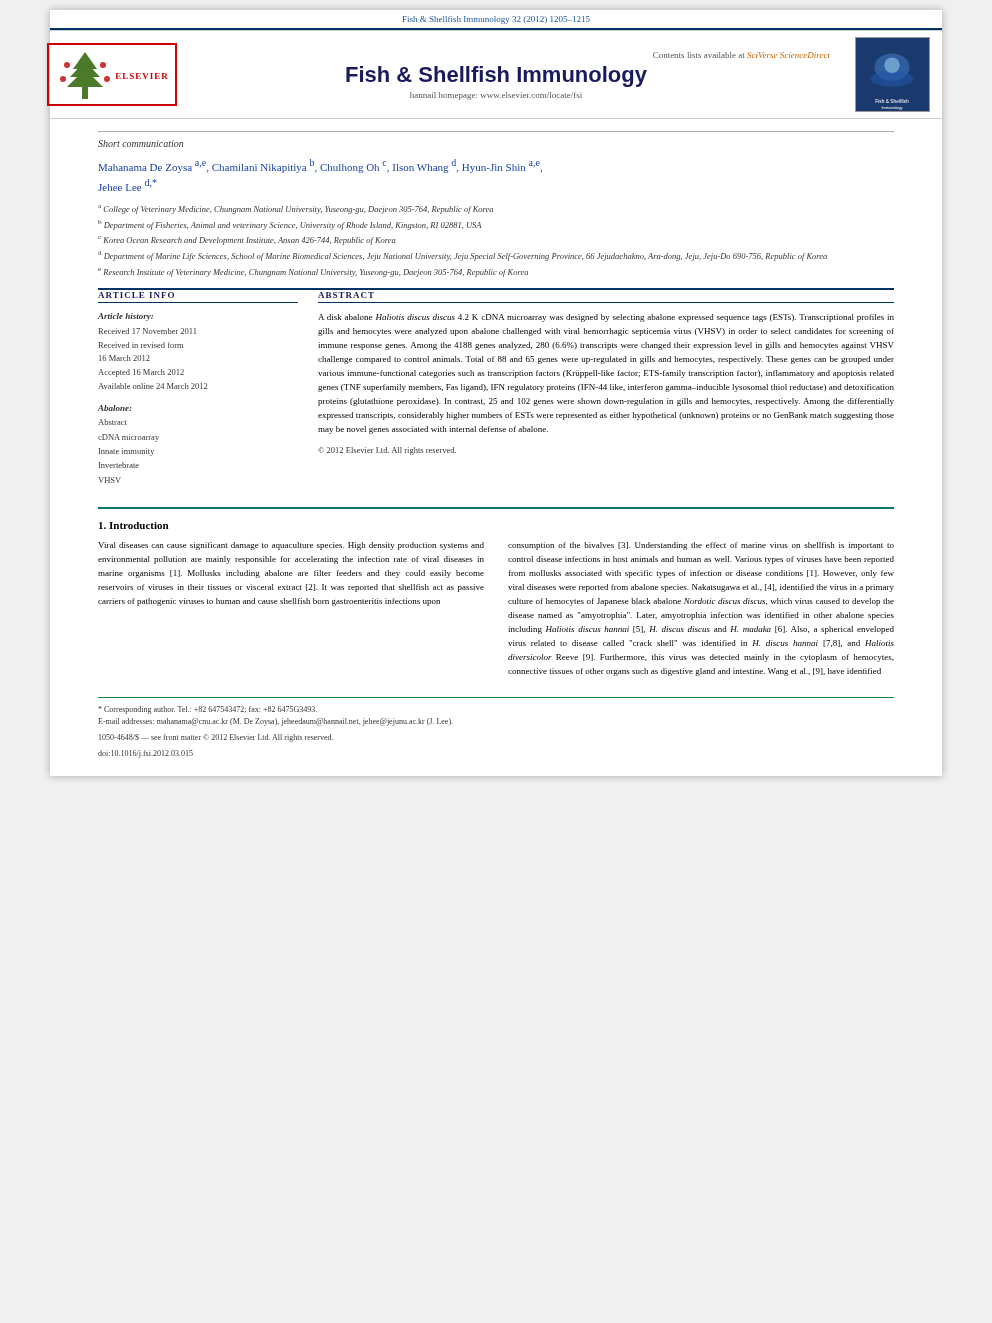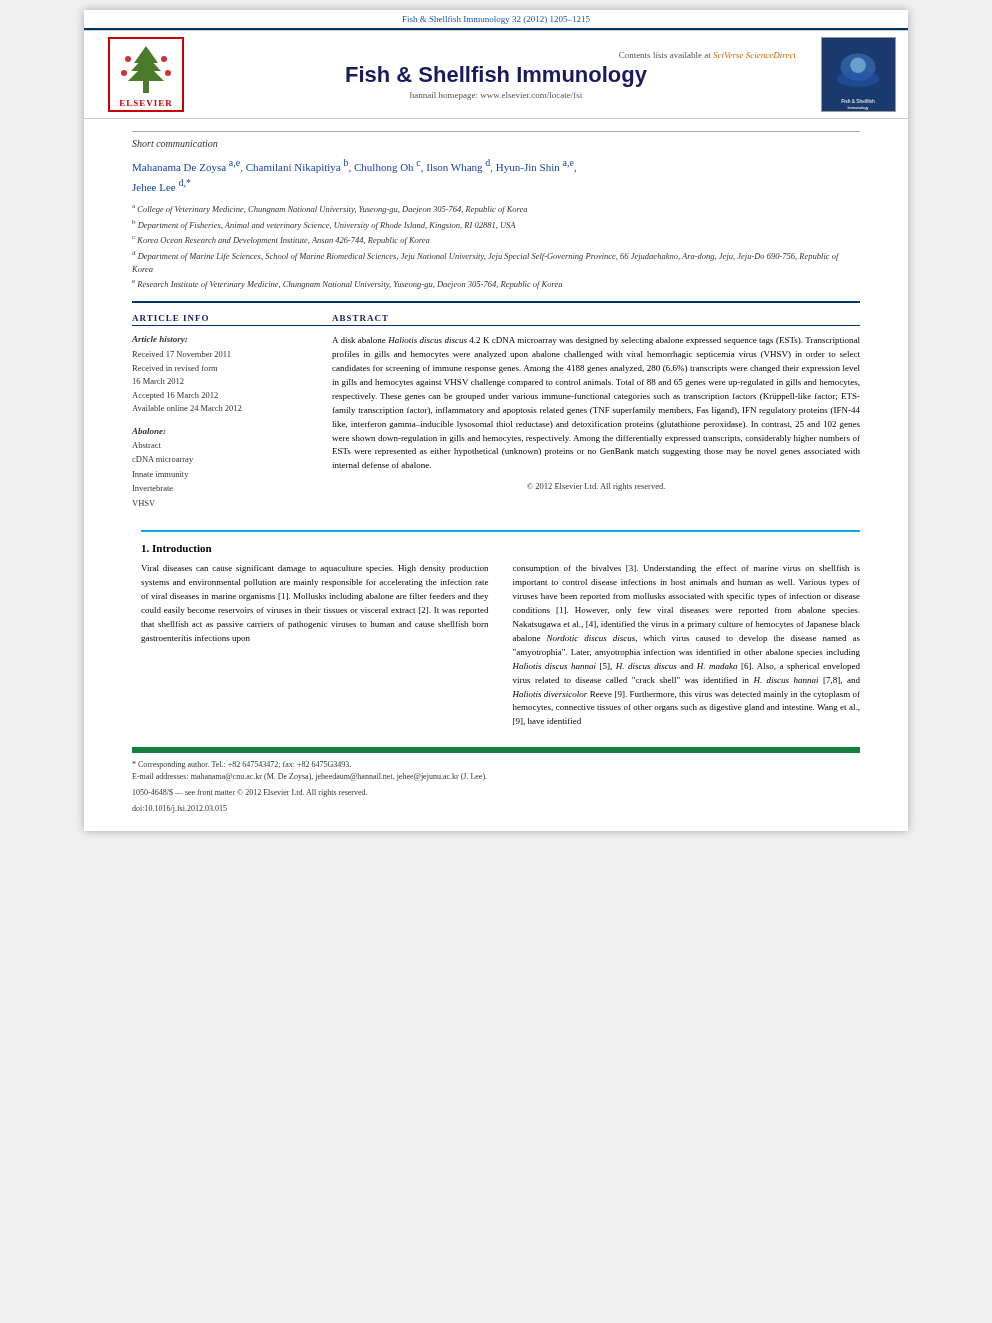--- a/index.html
+++ b/index.html
@@ -4,21 +4,21 @@
   <style>
     * { margin: 0; padding: 0; box-sizing: border-box; }
     body {
       background: #f0f0f0;
       font-family: 'Times New Roman', Times, serif;
       display: flex;
       justify-content: center;
       padding: 10px 0;
     }
     .page {
-      width: 824px;
+      width: 892px;
       background: #fff;
       padding: 0;
       box-shadow: 0 0 8px rgba(0,0,0,0.3);
     }
     
     .journal-bar {
       background: #fff;
       border-bottom: 2px solid #003366;
       padding: 4px 0 0 0;
       text-align: center;
@@ -40,21 +40,21 @@
     .header-logo-left {
       width: 100px;
       display: flex;
       flex-direction: column;
       align-items: center;
     }
     .elsevier-box {
       border: 2px solid #cc0000;
       padding: 2px 6px;
       display: flex;
-      flex-direction: column;
+      flex-direction: row;
       align-items: center;
     }
     .elsevier-tree {
       width: 60px;
       height: 55px;
     }
     .elsevier-label {
       font-size: 9px;
       color: #cc0000;
       font-weight: bold;
@@ -136,22 +136,22 @@
       color: #333;
       line-height: 1.5;
       margin-bottom: 10px;
     }
     .affiliations p {
       margin-bottom: 1px;
     }
     
     .two-col {
       display: flex;
+      gap: 20px;
       border-top: 2px solid #003366;
-      padding-top: 10px;
       margin-top: 8px;
     }
     .col-left {
       width: 200px;
       min-width: 200px;
     }
     .col-right {
       flex: 1;
     }
     .section-heading {
@@ -191,29 +191,28 @@
     }
     .abstract-text {
       font-size: 9px;
       color: #000;
       line-height: 1.55;
       text-align: justify;
     }
     .copyright {
       font-size: 8.5px;
       color: #333;
-      text-align: center;
+      text-align: left;
       margin-top: 8px;
     }
     
     .intro-section {
       margin-top: 20px;
-      border-top: 2px solid #0ea5e9;
+      border-top: 2px solid #0f766e;
       padding-top: 10px;
-      margin-left: 9px;
     }
     .section-number-title {
       font-size: 11px;
       font-weight: bold;
       color: #000;
       margin-bottom: 8px;
     }
     .intro-two-col {
       display: flex;
       gap: 24px;
@@ -222,21 +221,21 @@
       flex: 1;
       font-size: 9px;
       color: #000;
       line-height: 1.55;
       text-align: justify;
     }
     .intro-col p {
       margin-bottom: 8px;
     }
     .footnote-section {
-      border-top: 6px solid #15803d;
+      border-top: 1px solid #15803d;
       margin-top: 10px;
       padding-top: 6px;
       font-size: 8px;
       color: #333;
       line-height: 1.5;
     }
     .doi-line {
       font-size: 8px;
       color: #333;
       margin-top: 4px;

